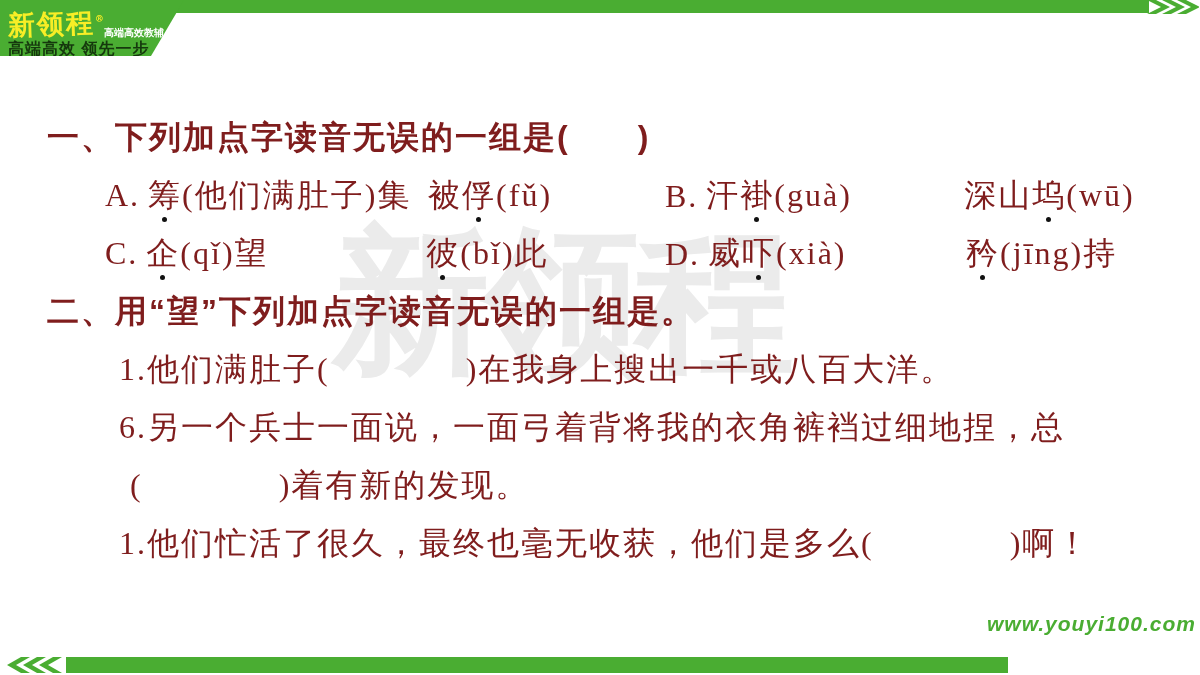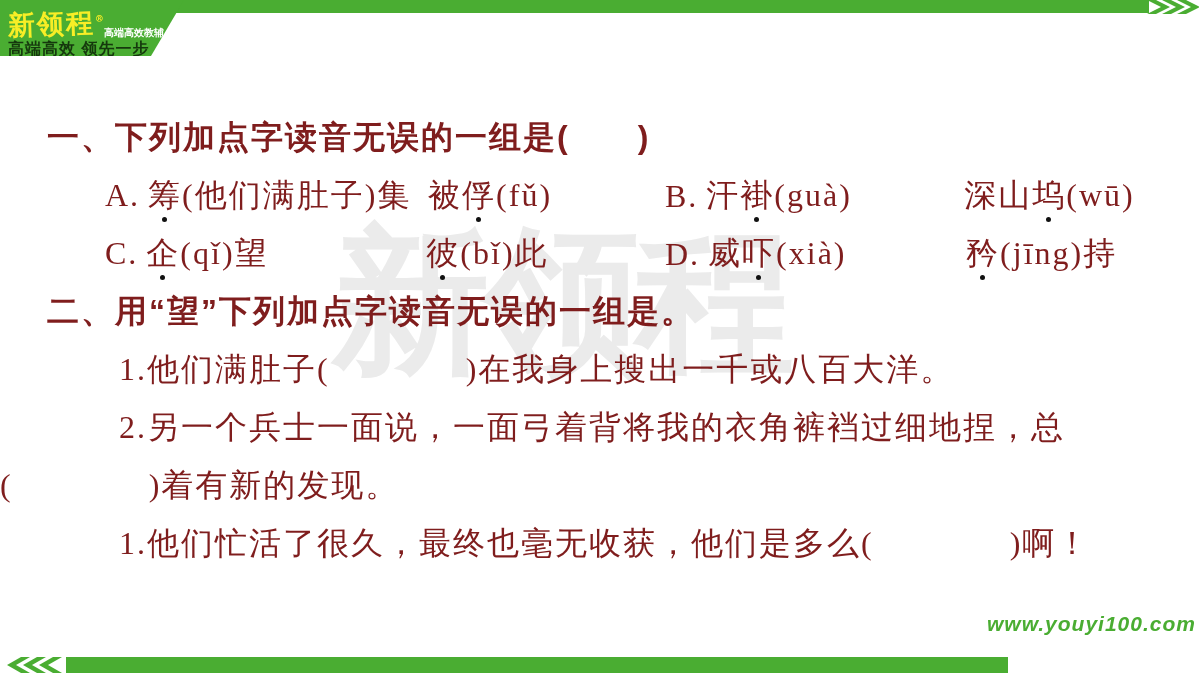--- a/index.html
+++ b/index.html
@@ -26,21 +26,21 @@
 
   
   .content{position:absolute;left:0;top:109px;width:100%;color:#7f1d1d;z-index:1;}
   .row{height:58px;display:flex;align-items:center;position:relative;white-space:nowrap;}
   .h{font-family:"Liberation Sans","DejaVu Sans",sans-serif;font-weight:bold;font-size:32px;
      letter-spacing:2px;padding-left:47px;}
   .body-row{font-size:32px;letter-spacing:2px;}
   .opt-left{padding-left:105px;}
   .opt-right{position:absolute;left:665px;top:0;height:100%;display:flex;align-items:center;}
   .item-row{padding-left:119px;}
-  .cont-row{}
+  .cont-row{padding-left:130px;}
   .olabel{margin-right:8px;}
   .term1L{display:inline-block;min-width:280px;}
   .term1R{display:inline-block;min-width:258px;}
   .dotchar{position:relative;}
   .dotchar::after{content:"";position:absolute;left:50%;bottom:-9px;width:5px;height:5px;
                   margin-left:-3px;border-radius:50%;background:#111111;}
 
   
   .bottom-chevrons{position:absolute;left:0;top:657px;}
   .bottombar{position:absolute;left:66px;top:657px;width:942px;height:16px;background:#4aad32;}
@@ -98,21 +98,21 @@
 
     <div class="row h">
       <span>二、用“望”下列加点字读音无误的一组是。</span>
     </div>
 
     <div class="row body-row item-row">
       <span>1.他们满肚子(　　　　)在我身上搜出一千或八百大洋。</span>
     </div>
 
     <div class="row body-row item-row">
-      <span>2.另一个兵士一面说，一面弓着背将我的衣角裤裆过细地捏，总</span>
+      <span>6.另一个兵士一面说，一面弓着背将我的衣角裤裆过细地捏，总</span>
     </div>
 
     <div class="row body-row cont-row">
       <span>(　　　　)着有新的发现。</span>
     </div>
 
     <div class="row body-row item-row">
       <span>1.他们忙活了很久，最终也毫无收获，他们是多么(　　　　)啊！</span>
     </div>
 

